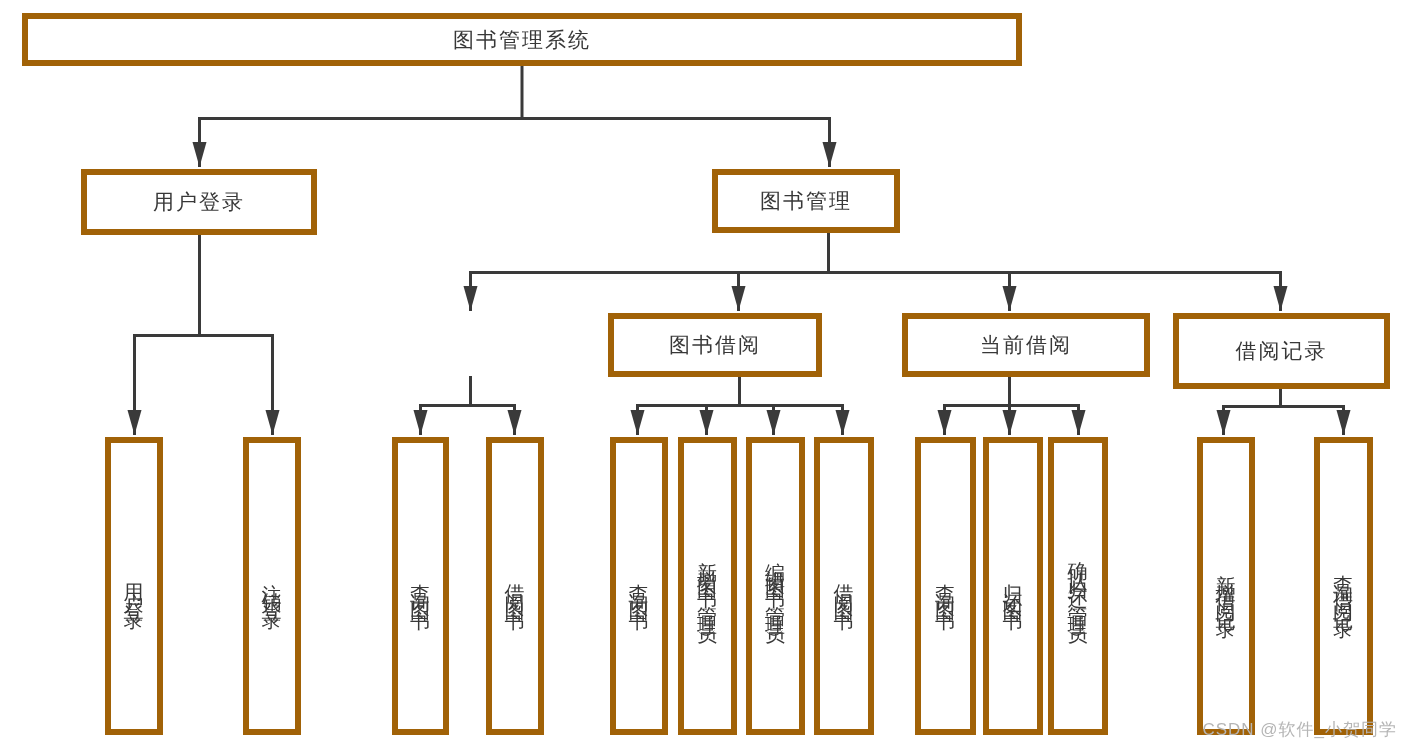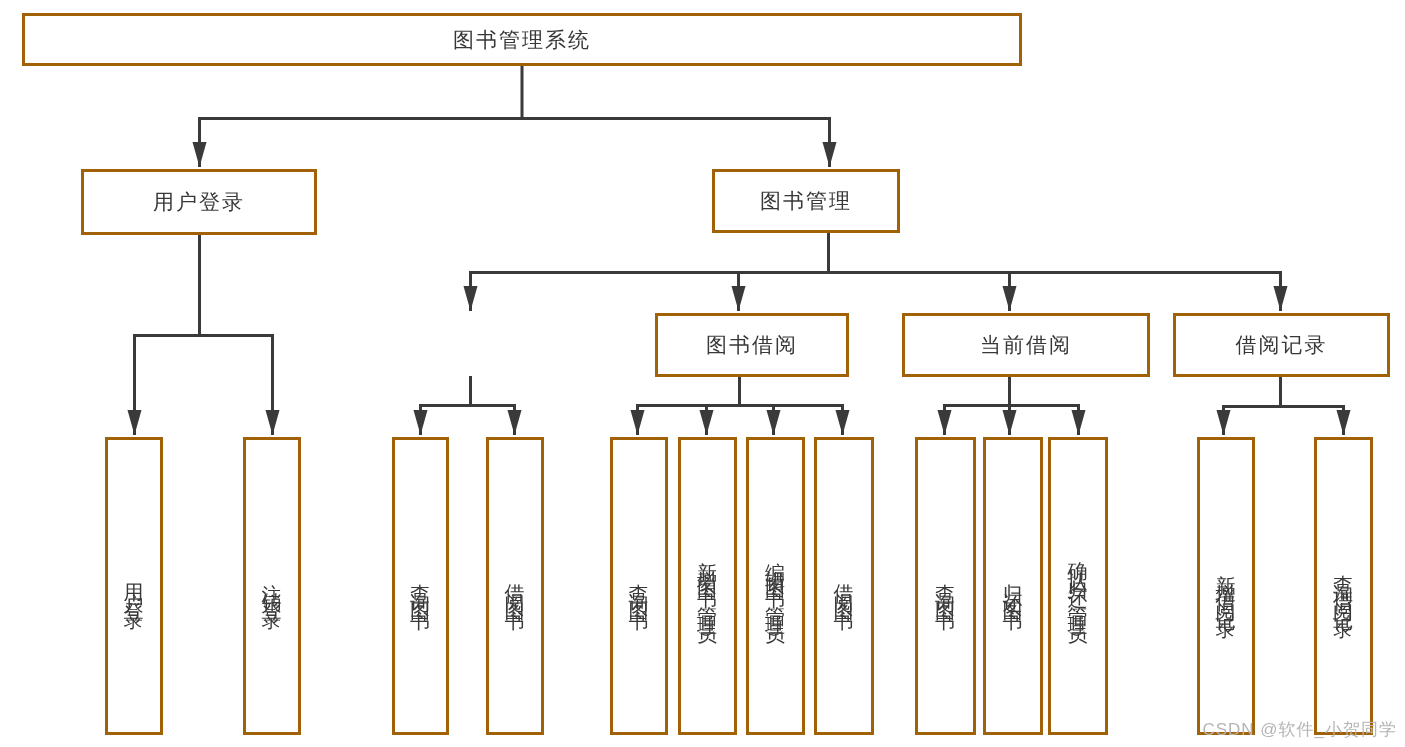--- a/index.html
+++ b/index.html
@@ -2,33 +2,33 @@
 <html><head>
 <meta charset="utf-8">
 <style>
   html,body{margin:0;padding:0;background:#ffffff;}
   .canvas{
     position:relative;width:1405px;height:747px;background:#ffffff;
     overflow:hidden;font-family:"Liberation Sans",sans-serif;color:#383838;
   }
   .connector-layer{position:absolute;left:0;top:0;width:1405px;height:747px;}
   .box{
-    position:absolute;box-sizing:border-box;border:3px solid #a16207;background:#ffffff;
+    position:absolute;box-sizing:border-box;border:6px solid #a16207;background:#ffffff;
     display:flex;align-items:center;justify-content:center;text-align:center;
   }
   .h{font-size:21px;letter-spacing:2px;}
   .v{writing-mode:vertical-rl;text-orientation:mixed;font-size:20px;letter-spacing:9px;line-height:1;}
   
   .n-root{left:22px;top:13px;width:1000px;height:53px;}
   .n-user-login{left:81px;top:169px;width:236px;height:66px;}
   .n-book-mgmt{left:712px;top:169px;width:188px;height:64px;}
   .n-new-rec{left:363px;top:313px;width:215px;height:64px;}
-  .n-borrow{left:655px;top:313px;width:194px;height:64px;}
+  .n-borrow{left:608px;top:313px;width:214px;height:64px;}
   .n-current{left:902px;top:313px;width:248px;height:64px;}
-  .n-record{left:1173px;top:313px;width:217px;height:64px;}
+  .n-record{left:1173px;top:313px;width:217px;height:76px;}
   .lf{top:437px;height:298px;}
   .l-login{left:105px;width:58px;}
   .l-logout{left:243px;width:58px;}
   .l-rec-q{left:392px;width:57px;}
   .l-rec-b{left:486px;width:58px;}
   .l-bor-q{left:610px;width:58px;}
   .l-bor-a{left:678px;width:59px;}
   .l-bor-e{left:746px;width:59px;}
   .l-bor-b{left:814px;width:60px;}
   .l-cur-q{left:915px;width:61px;}

